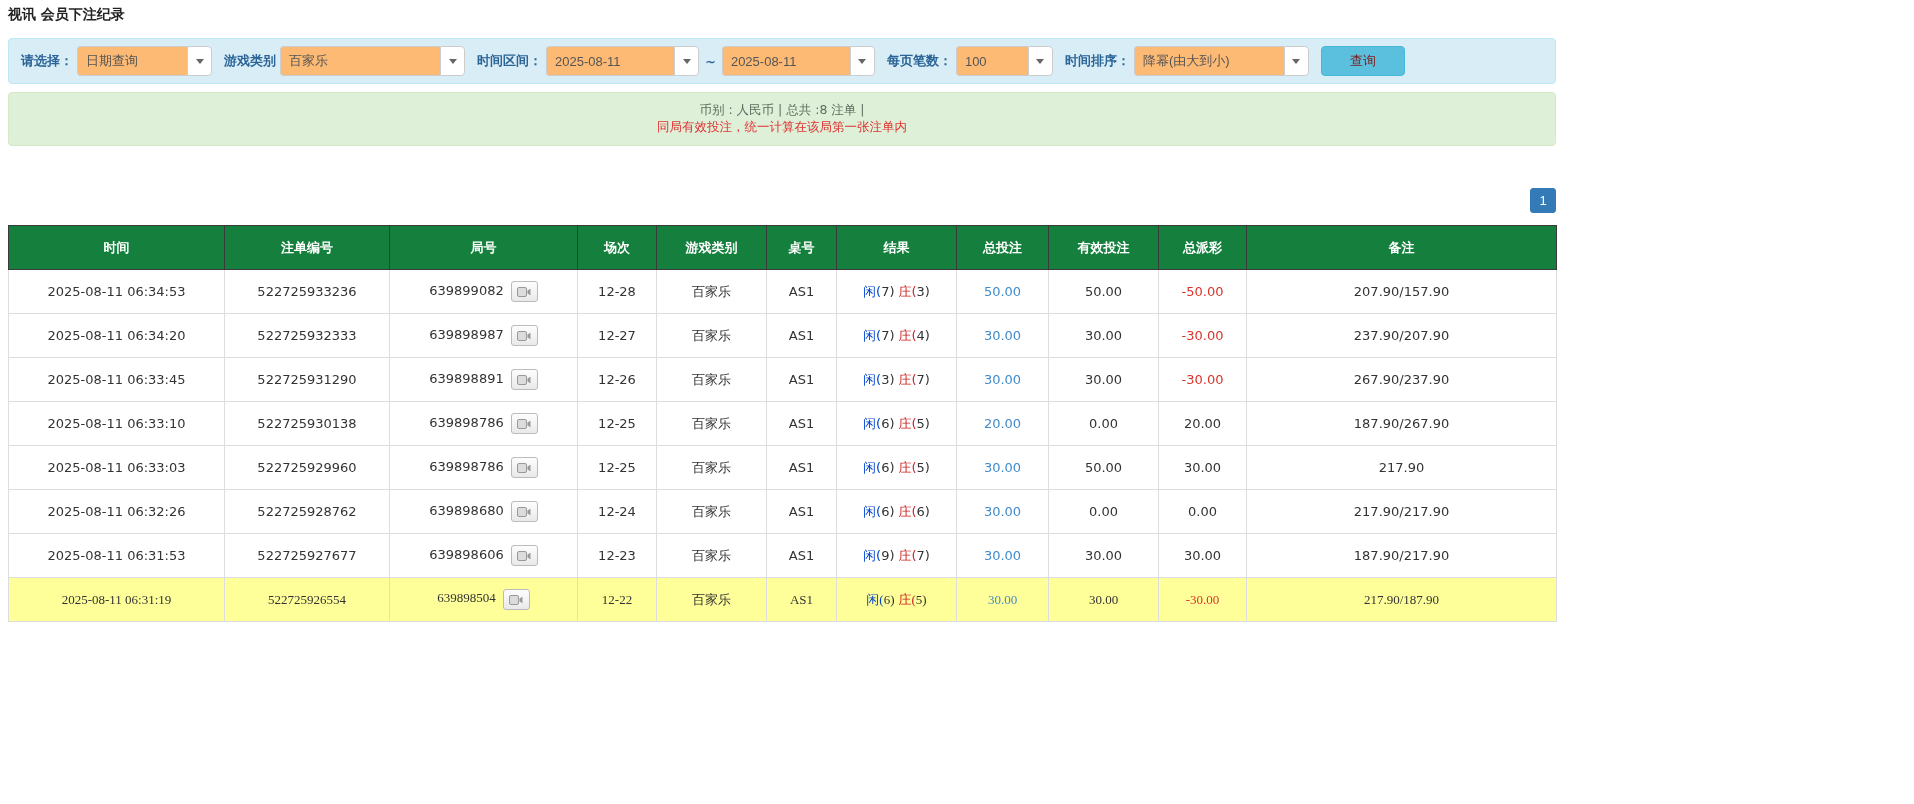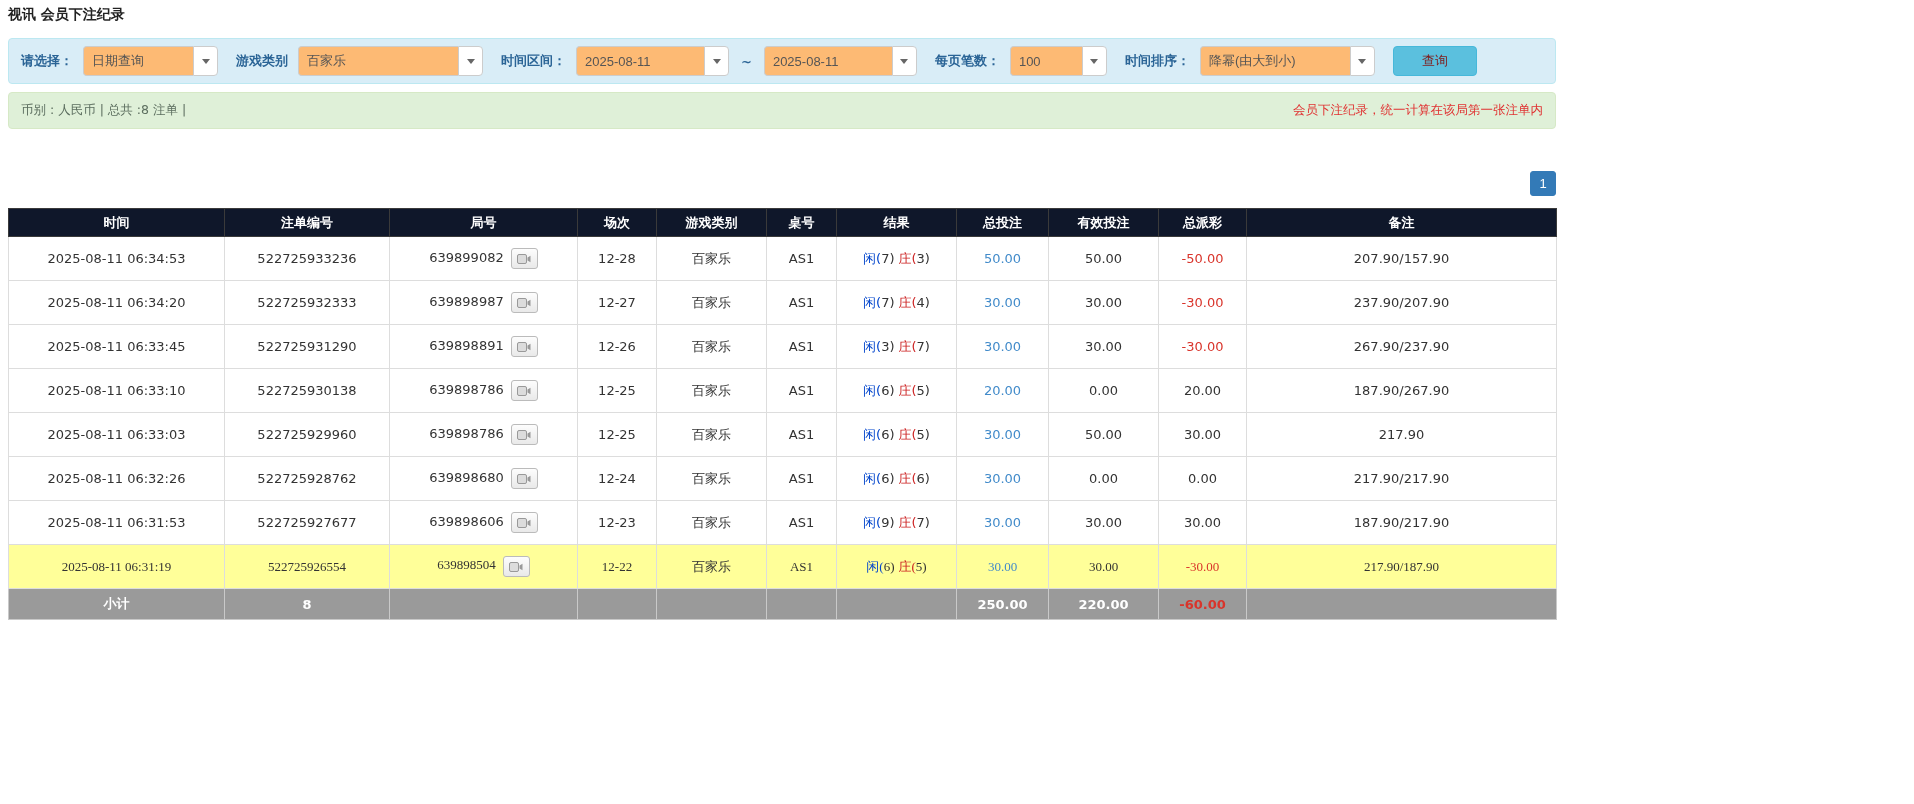--- a/index.html
+++ b/index.html
@@ -21,21 +21,21 @@
   }
 
   
   .filter-bar {
     background: #d9edf7;
     border: 1px solid #bce8f1;
     border-radius: 4px;
     padding: 7px 8px;
     display: flex;
     align-items: center;
-    gap: 10px;
+    gap: 4px;
   }
   .filter-label {
     color: #2a6496;
     font-weight: bold;
     font-size: 13px;
     white-space: nowrap;
     margin-left: 8px;
   }
   .filter-label:first-child { margin-left: 4px; }
   .combo { display: inline-flex; }
@@ -84,20 +84,21 @@
   .summary-bar {
     margin-top: 8px;
     background: #dff0d8;
     border: 1px solid #d6e9c6;
     border-radius: 4px;
     padding: 9px 12px;
     display: flex;
     justify-content: space-between;
     align-items: center;
     font-size: 12.5px;
+    flex-direction: column;
   }
   .summary-left { color: #5c6e5f; }
   .summary-right { color: #e03131; }
 
   
   .pagination-row { display: flex; justify-content: flex-end; margin-top: 42px; }
   .page-btn {
     background: #337ab7;
     border: 1px solid #337ab7;
     color: #fff;
@@ -112,25 +113,25 @@
   }
 
   
   .records-table {
     width: 100%;
     border-collapse: collapse;
     table-layout: fixed;
     margin-top: 12px;
   }
   .records-table th {
-    background: #0f172a;
+    background: #15803d;
     color: #ffffff;
     font-weight: bold;
     font-size: 13px;
-    height: 28px;
+    height: 44px;
     text-align: center;
     border: 1px solid #3a3a3a;
   }
   .records-table td {
     border: 1px solid #dddddd;
     text-align: center;
     height: 44px;
     font-size: 13px;
     color: #333;
     background: #ffffff;
@@ -221,21 +222,21 @@
       <button class="combo-btn">
           <span class="caret"></span>
         </button>
     </span>
 
     <button class="search-btn">查询</button>
   </div>
 
   <div class="summary-bar">
     <span class="summary-left">币别 : 人民币 | 总共 :8 注单 |</span>
-    <span class="summary-right">会员下注纪录，统一计算在该局第一张注单内</span>
+    <span class="summary-right">同局有效投注，统一计算在该局第一张注单内</span>
   </div>
 
   <div class="pagination-row">
     <button class="page-btn">1</button>
   </div>
 
   <table class="records-table">
     <colgroup>
       <col style="width:216px">
         <col style="width:165px">
@@ -437,28 +438,15 @@
     <td>
       <span class="res-player">闲(6)</span><span class="res-sep"></span><span class="res-banker">庄(5)</span>
     </td>
     <td><span class="amount-link">30.00</span></td>
     <td>30.00</td>
     <td class="neg">-30.00</td>
     <td>217.90/187.90</td>
   </tr>
       </tbody>
     <tfoot>
-      <tr class="footer-row">
-        <td>小计</td>
-        <td>8</td>
-        <td></td>
-        <td></td>
-        <td></td>
-        <td></td>
-        <td></td>
-        <td>250.00</td>
-        <td>220.00</td>
-        <td class="neg">-60.00</td>
-        <td></td>
-      </tr>
     </tfoot>
   </table>
 </div>
 
 </body></html>

